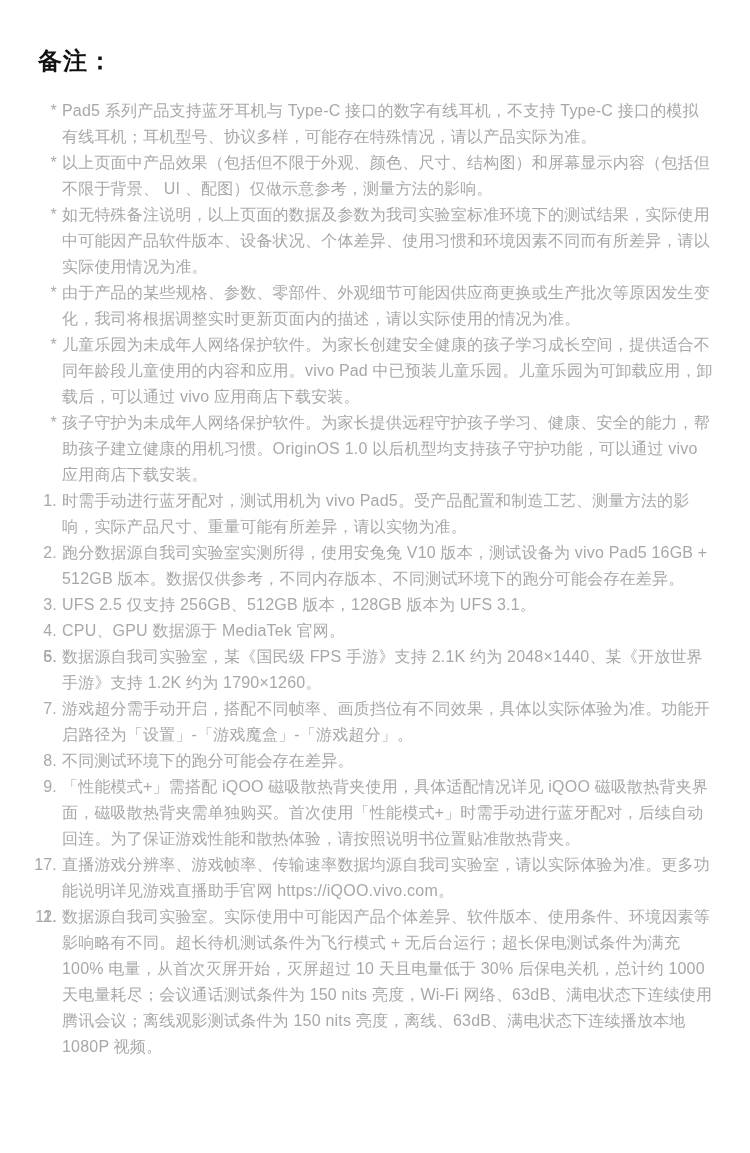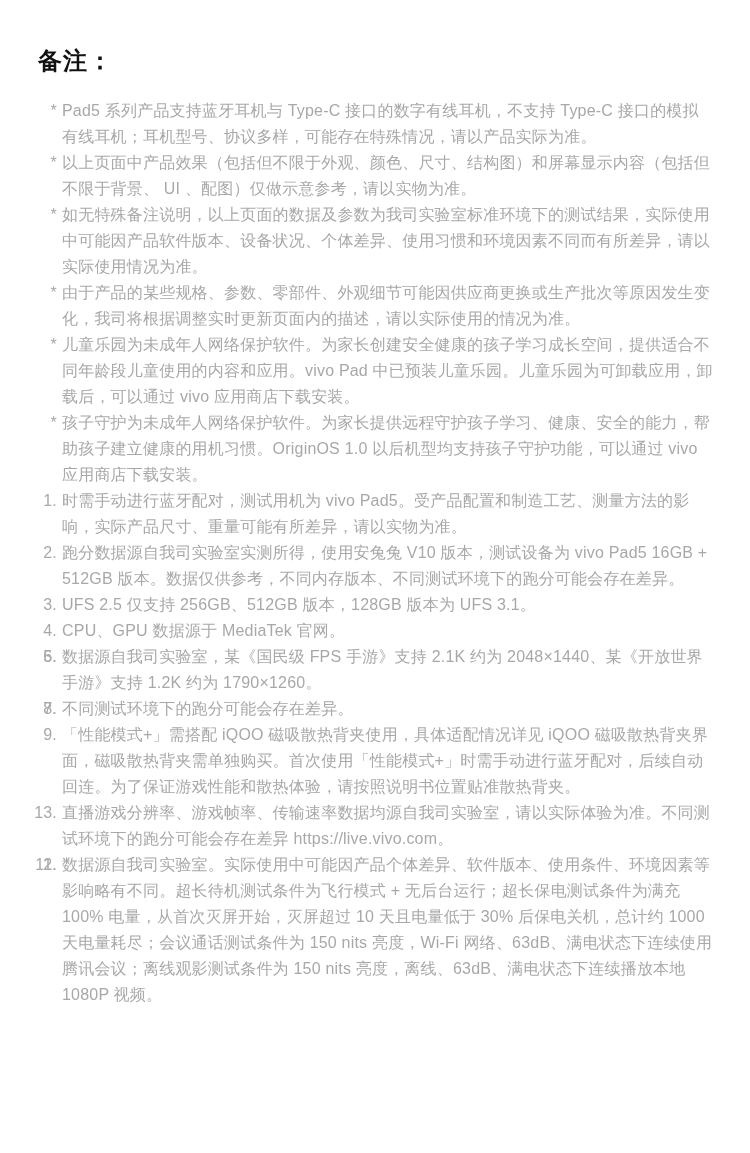--- a/index.html
+++ b/index.html
@@ -51,31 +51,31 @@
     color: var(--text-color, #a8a8a8);
   }
 </style>
 </head>
 <body>
 
 <div class="page">
   <h1 class="page-title">备注：</h1>
   <div class="notes">
       <div class="note"><span class="marker">*</span><span class="text">Pad5 系列产品支持蓝牙耳机与 Type-C 接口的数字有线耳机，不支持 Type-C 接口的模拟有线耳机；耳机型号、协议多样，可能存在特殊情况，请以产品实际为准。</span></div>
-      <div class="note"><span class="marker">*</span><span class="text">以上页面中产品效果（包括但不限于外观、颜色、尺寸、结构图）和屏幕显示内容（包括但不限于背景、 UI 、配图）仅做示意参考，请以实物为准。</span></div>
+      <div class="note"><span class="marker">*</span><span class="text">以上页面中产品效果（包括但不限于外观、颜色、尺寸、结构图）和屏幕显示内容（包括但不限于背景、 UI 、配图）仅做示意参考，测量方法的影响。</span></div>
       <div class="note"><span class="marker">*</span><span class="text">如无特殊备注说明，以上页面的数据及参数为我司实验室标准环境下的测试结果，实际使用中可能因产品软件版本、设备状况、个体差异、使用习惯和环境因素不同而有所差异，请以实际使用情况为准。</span></div>
       <div class="note"><span class="marker">*</span><span class="text">由于产品的某些规格、参数、零部件、外观细节可能因供应商更换或生产批次等原因发生变化，我司将根据调整实时更新页面内的描述，请以实际使用的情况为准。</span></div>
       <div class="note"><span class="marker">*</span><span class="text">儿童乐园为未成年人网络保护软件。为家长创建安全健康的孩子学习成长空间，提供适合不同年龄段儿童使用的内容和应用。vivo Pad 中已预装儿童乐园。儿童乐园为可卸载应用，卸载后，可以通过 vivo 应用商店下载安装。</span></div>
       <div class="note"><span class="marker">*</span><span class="text">孩子守护为未成年人网络保护软件。为家长提供远程守护孩子学习、健康、安全的能力，帮助孩子建立健康的用机习惯。OriginOS 1.0 以后机型均支持孩子守护功能，可以通过 vivo 应用商店下载安装。</span></div>
       <div class="note"><span class="marker">1.</span><span class="text">时需手动进行蓝牙配对，测试用机为 vivo Pad5。受产品配置和制造工艺、测量方法的影响，实际产品尺寸、重量可能有所差异，请以实物为准。</span></div>
       <div class="note"><span class="marker">2.</span><span class="text">跑分数据源自我司实验室实测所得，使用安兔兔 V10 版本，测试设备为 vivo Pad5 16GB + 512GB 版本。数据仅供参考，不同内存版本、不同测试环境下的跑分可能会存在差异。</span></div>
       <div class="note"><span class="marker">3.</span><span class="text">UFS 2.5 仅支持 256GB、512GB 版本，128GB 版本为 UFS 3.1。</span></div>
       <div class="note"><span class="marker">4.</span><span class="text">CPU、GPU 数据源于 MediaTek 官网。</span></div>
       <div class="note"><span class="marker">5.</span></div>
       <div class="note"><span class="marker">6.</span><span class="text">数据源自我司实验室，某《国民级 FPS 手游》支持 2.1K 约为 2048×1440、某《开放世界手游》支持 1.2K 约为 1790×1260。</span></div>
-      <div class="note"><span class="marker">7.</span></div>
+      <div class="note"><span class="marker">7.</span><span class="text">游戏超分需手动开启，搭配不同帧率、画质挡位有不同效果，具体以实际体验为准。功能开启路径为「设置」-「游戏魔盒」-「游戏超分」。</span></div>
       <div class="note"><span class="marker">8.</span><span class="text">不同测试环境下的跑分可能会存在差异。</span></div>
       <div class="note"><span class="marker">9.</span><span class="text">「性能模式+」需搭配 iQOO 磁吸散热背夹使用，具体适配情况详见 iQOO 磁吸散热背夹界面，磁吸散热背夹需单独购买。首次使用「性能模式+」时需手动进行蓝牙配对，后续自动回连。为了保证游戏性能和散热体验，请按照说明书位置贴准散热背夹。</span></div>
-      <div class="note"><span class="marker">13.</span><span class="text">直播游戏分辨率、游戏帧率、传输速率数据均源自我司实验室，请以实际体验为准。不同测试环境下的跑分可能会存在差异 https://live.vivo.com。</span></div>
+      <div class="note"><span class="marker">17.</span><span class="text">直播游戏分辨率、游戏帧率、传输速率数据均源自我司实验室，请以实际体验为准。更多功能说明详见游戏直播助手官网 https://iQOO.vivo.com。</span></div>
       <div class="note"><span class="marker">11.</span></div>
       <div class="note"><span class="marker">2.</span><span class="text">数据源自我司实验室。实际使用中可能因产品个体差异、软件版本、使用条件、环境因素等影响略有不同。超长待机测试条件为飞行模式 + 无后台运行；超长保电测试条件为满充 100% 电量，从首次灭屏开始，灭屏超过 10 天且电量低于 30% 后保电关机，总计约 1000 天电量耗尽；会议通话测试条件为 150 nits 亮度，Wi-Fi 网络、63dB、满电状态下连续使用腾讯会议；离线观影测试条件为 150 nits 亮度，离线、63dB、满电状态下连续播放本地 1080P 视频。</span></div>
     </div>
 </div>
 
 </body></html>

